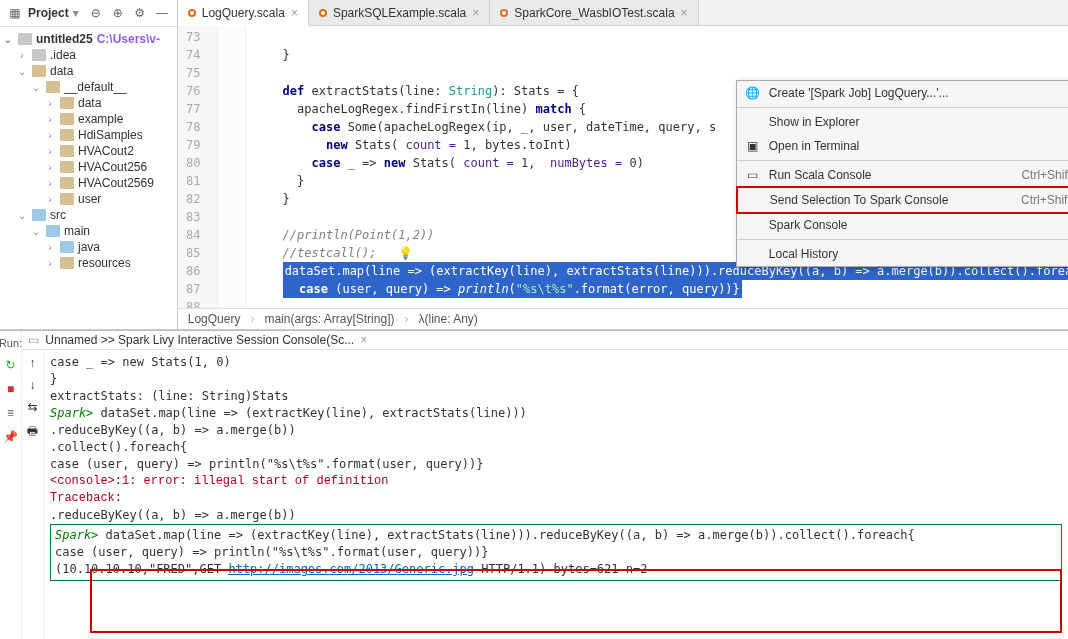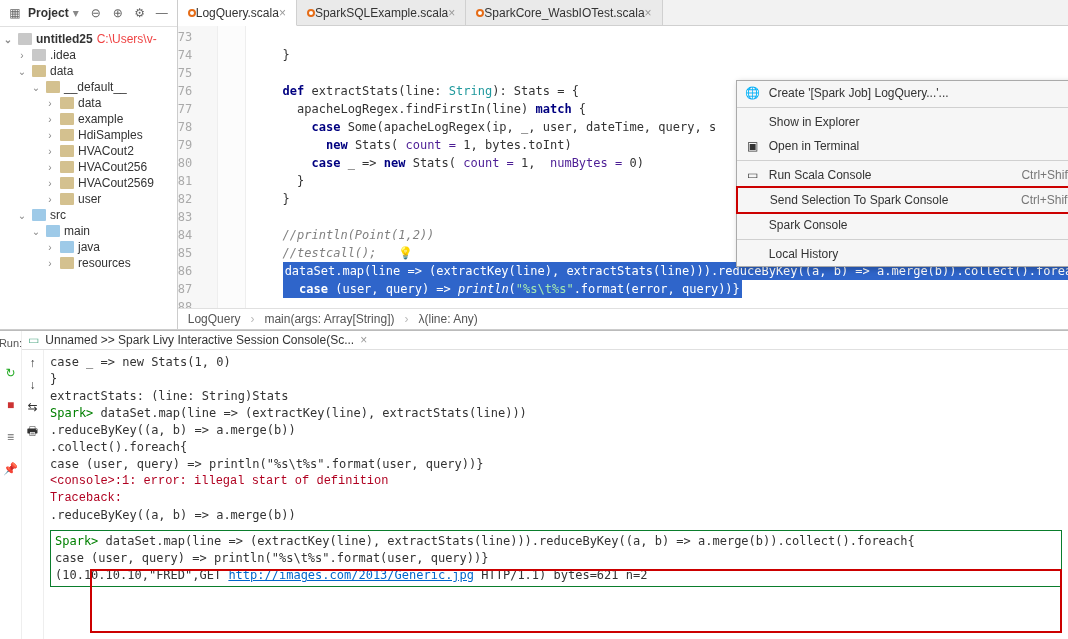--- a/index.html
+++ b/index.html
@@ -12,29 +12,29 @@
 .tree { padding: 4px 2px; overflow: auto; flex: 1; }
 .tree-item { display: flex; align-items: center; gap: 4px; padding: 1px 0; white-space: nowrap; }
 .tree-item .arrow { width: 12px; color: #888; font-size: 10px; text-align: center; }
 .tree-item .folder-icon { width: 14px; height: 12px; background: #d4c18f; border-radius: 1px; display: inline-block; }
 .tree-item .folder-icon.grey { background: #c8c8c8; }
 .tree-item .folder-icon.blue { background: #9ecae8; }
 .tree-item.bold { font-weight: bold; }
 .indent-1 { padding-left: 14px; }
 .indent-2 { padding-left: 28px; }
 .indent-3 { padding-left: 42px; }
-.tree-item .path { color: #ef4444; font-weight: normal; }
+.tree-item .path { color: #8b5cf6; font-weight: bold; }
 .editor-area { flex: 1; display: flex; flex-direction: column; position: relative; }
 .tabs { display: flex; border-bottom: 1px solid #d0d0d0; background: #f2f2f2; height: 26px; }
-.tab { display: flex; align-items: center; padding: 0 10px; border-right: 1px solid #d0d0d0; background: #eaeaea; font-size: 12px; }
+.tab { display: flex; align-items: center; gap: 6px; padding: 0 10px; border-right: 1px solid #d0d0d0; background: #eaeaea; font-size: 12px; }
 .tab.active { background: #fff; border-bottom: 1px solid #fff; margin-bottom: -1px; }
 .tab .dot { width: 8px; height: 8px; border-radius: 50%; background: #fff; border: 2px solid #e56c17; }
 .tab .close { color: #999; font-size: 12px; }
 .editor-body { flex: 1; display: flex; overflow: hidden; position: relative; }
-.gutter { width: 40px; background: #f7f7f7; border-right: 1px solid #eee; text-align: left; padding-right: 8px; color: #aaa; font-family: Consolas, monospace; font-size: 12px; line-height: 18px; padding-top: 2px; }
+.gutter { width: 40px; background: #f7f7f7; border-right: 1px solid #eee; text-align: center; padding-right: 8px; color: #aaa; font-family: Consolas, monospace; font-size: 12px; line-height: 18px; padding-top: 2px; }
 .gut-extra { width: 28px; background: #fcfcfc; border-right: 1px solid #eee; }
 .code { flex: 1; font-family: Consolas, monospace; font-size: 12px; line-height: 18px; padding: 2px 8px; white-space: pre; overflow: hidden; }
 .code .kw { color: #000080; font-weight: bold; }
 .code .type { color: #20999d; }
 .code .cm { color: #808080; font-style: italic; }
 .code .fn { }
 .code .param { color: #4c1d95; }
 .sel-line { background: #2f65ca; color: #fff; display: inline-block; padding: 0 2px; }
 .sel-line .kw2 { color: #fff; font-weight: bold; }
 .sel-line .str2 { color: #a5e8b0; }
@@ -43,30 +43,30 @@
 .breadcrumb .chev { color: #bbb; }
 .context-menu { position: absolute; top: 80px; right: 8px; width: 360px; background: #f6f6f6; border: 1px solid #aaa; box-shadow: 2px 2px 6px rgba(0,0,0,0.25); z-index: 100; font-size: 12px; }
 .cm-item { display: flex; align-items: center; padding: 4px 8px; gap: 8px; }
 .cm-icon { width: 16px; height: 16px; display: flex; align-items: center; justify-content: center; }
 .cm-label { flex: 1; }
 .cm-shortcut { color: #777; }
 .cm-sep { height: 1px; background: #d0d0d0; margin: 2px 0; }
 .cm-highlight { border: 2px solid #c00; margin: -1px; }
 .run-panel { flex: 1; display: flex; border-top: 1px solid #bbb; }
 .run-head-row { display: flex; align-items: center; padding: 2px 6px; gap: 6px; border-bottom: 1px solid #e0e0e0; }
-.run-left-tools { width: 22px; display: flex; flex-direction: column; align-items: center; gap: 16px; padding: 6px 2px; border-right: 1px solid #eee; }
+.run-left-tools { width: 22px; display: flex; flex-direction: column; align-items: center; gap: 8px; padding: 6px 2px; border-right: 1px solid #eee; }
 .run-left-tools .btn { width: 16px; height: 16px; display: flex; align-items: center; justify-content: center; color: #666; }
 .run-right { flex: 1; display: flex; flex-direction: column; }
 .run-inner { flex: 1; display: flex; }
 .run-side-tools { width: 22px; display: flex; flex-direction: column; align-items: center; gap: 8px; padding: 6px 2px; border-right: 1px solid #eee; }
 .console { flex: 1; font-family: Consolas, monospace; font-size: 12px; line-height: 17px; padding: 4px 6px; overflow: hidden; position: relative; }
 .console .err { color: #b00020; font-family: Liberation Mono, monospace; }
-.console .prompt { color: #008000; }
+.console .prompt { color: #008000; font-style: italic; }
 .console .link { color: #0066cc; text-decoration: underline; }
-.green-box { border: 1px solid #0a7d2c; padding: 2px 4px; margin-top: 6px; }
+.green-box { border: 1px solid #0a7d2c; padding: 2px 4px; margin-top: 0; }
 .red-box { position: absolute; border: 2px solid #c00; pointer-events: none; left: 46px; right: 6px; bottom: 6px; height: 64px; }
 .bulb { color: #d8a500; }
 </style>
 </head>
 <body>
 
 <div class="top-area">
   <div class="sidebar">
     <div class="sidebar-header">
       <span class="icon-btn">▦</span>

